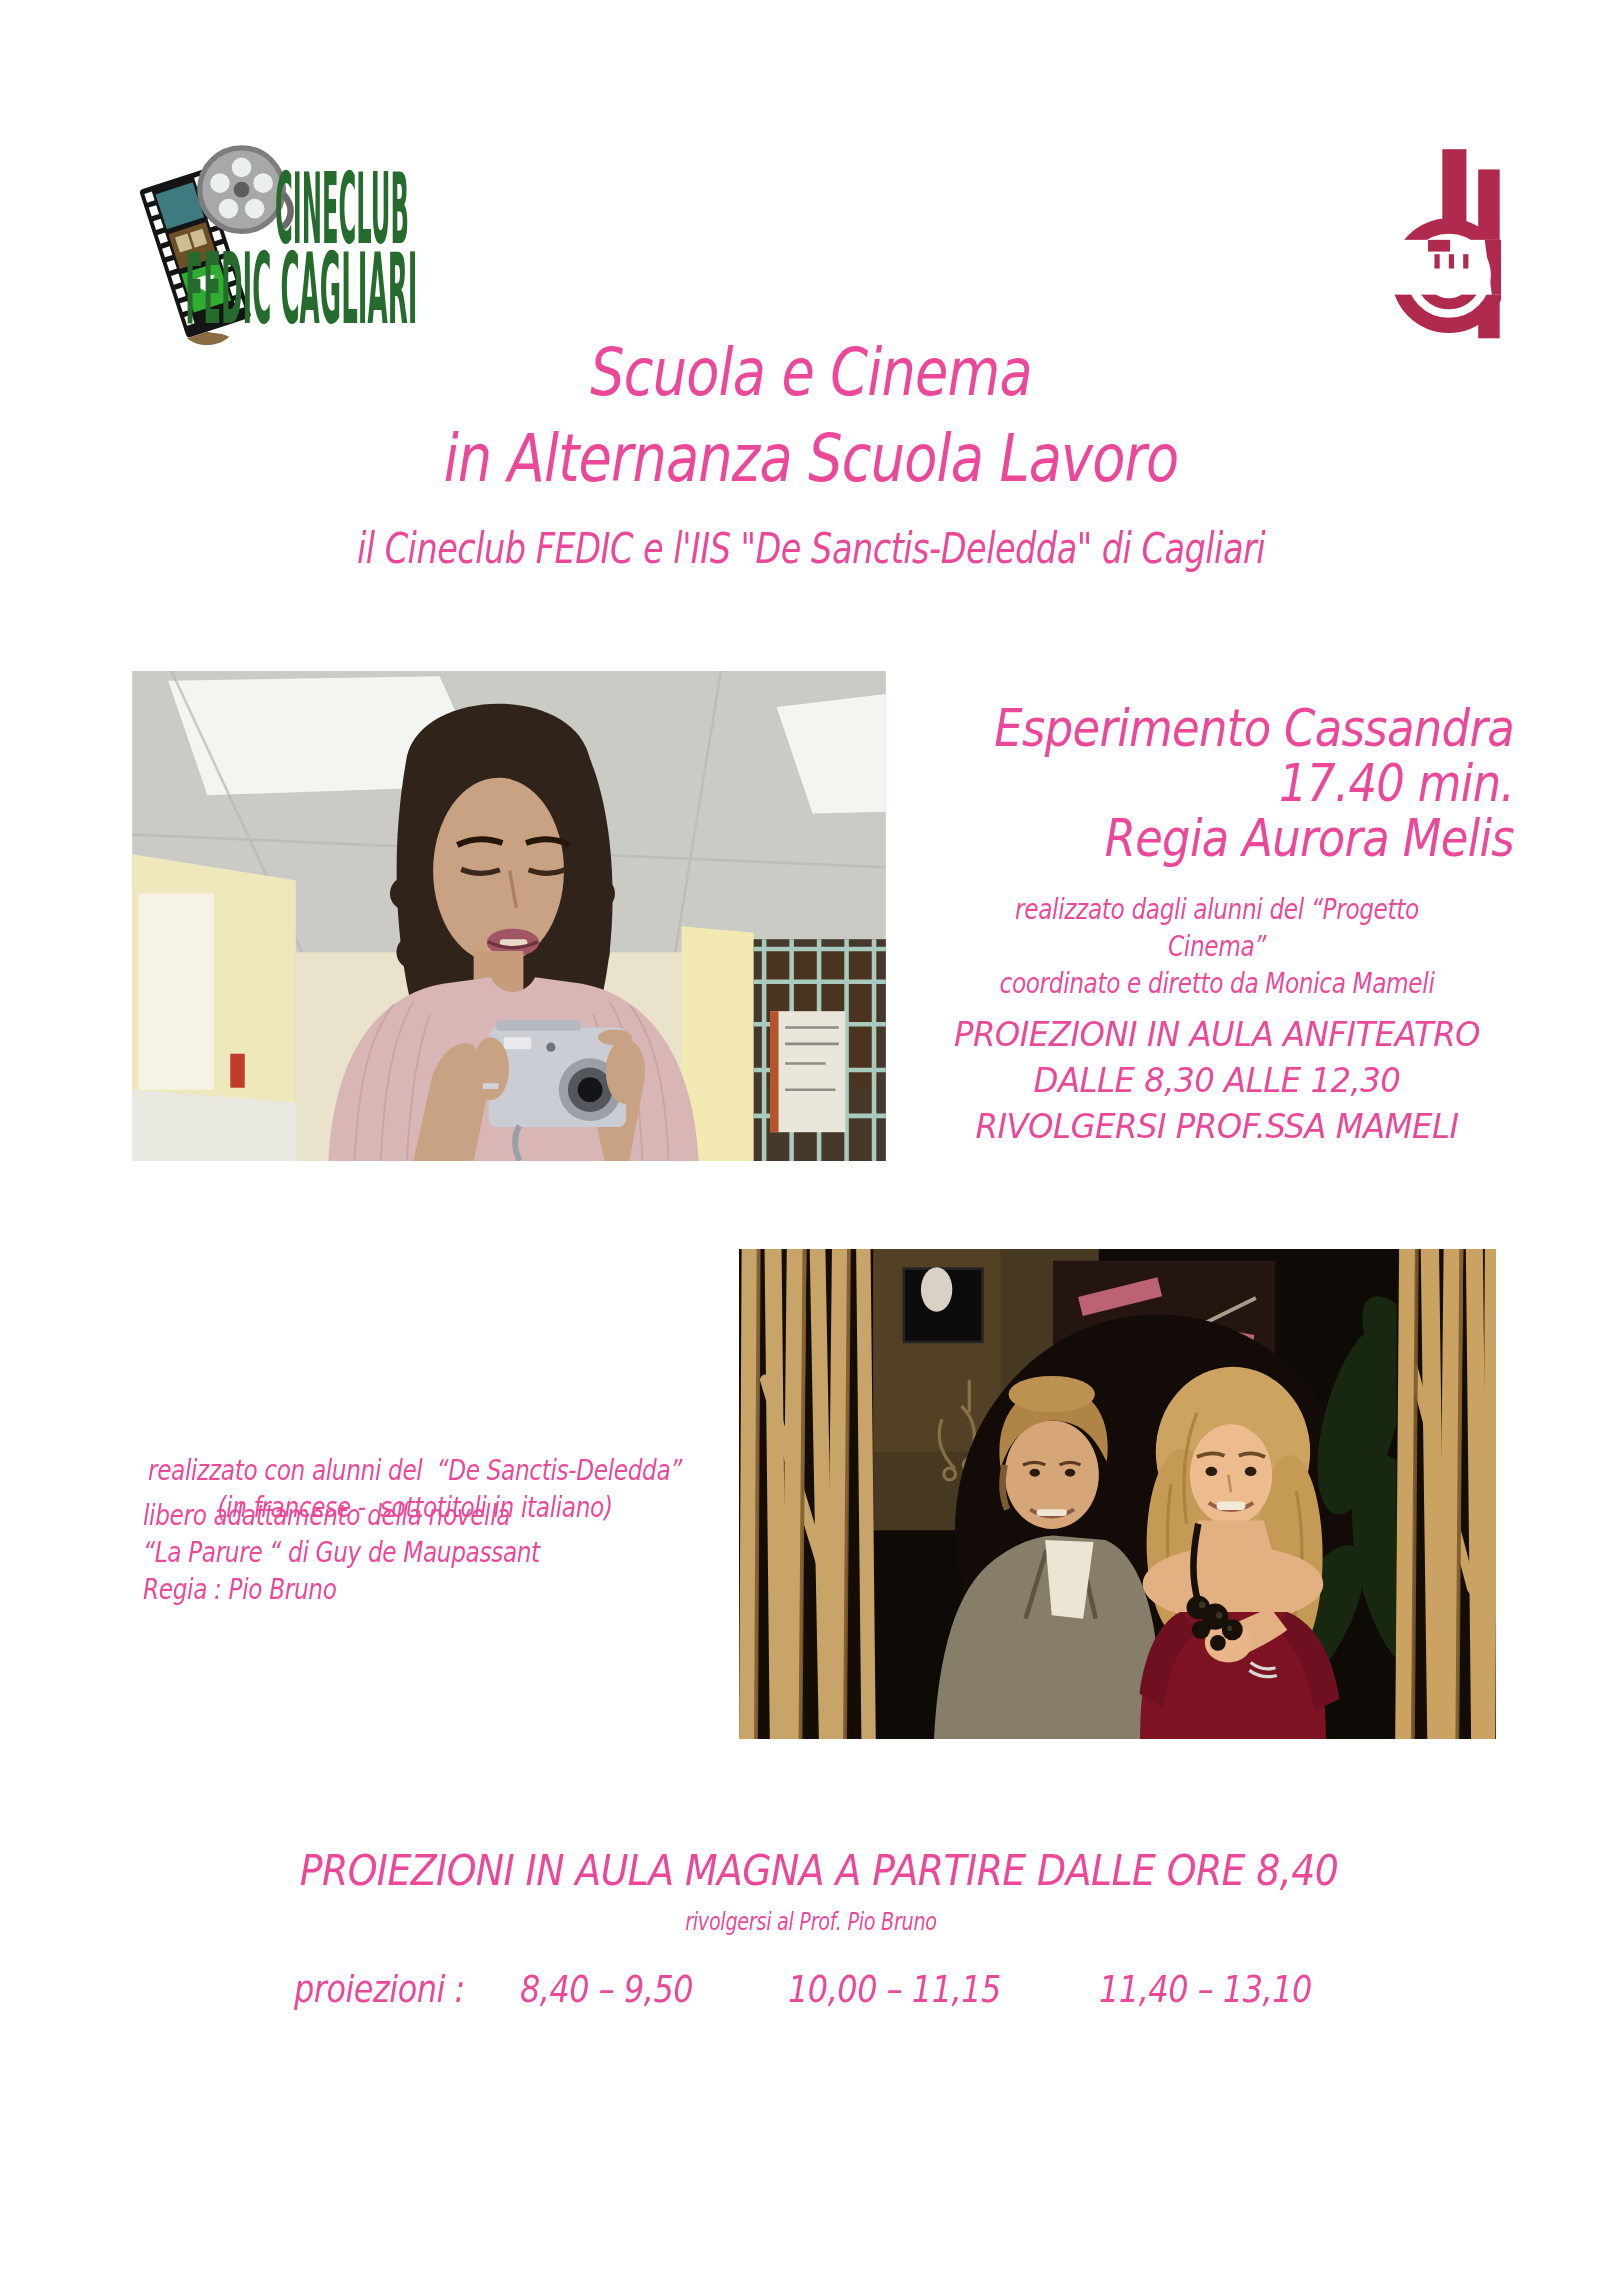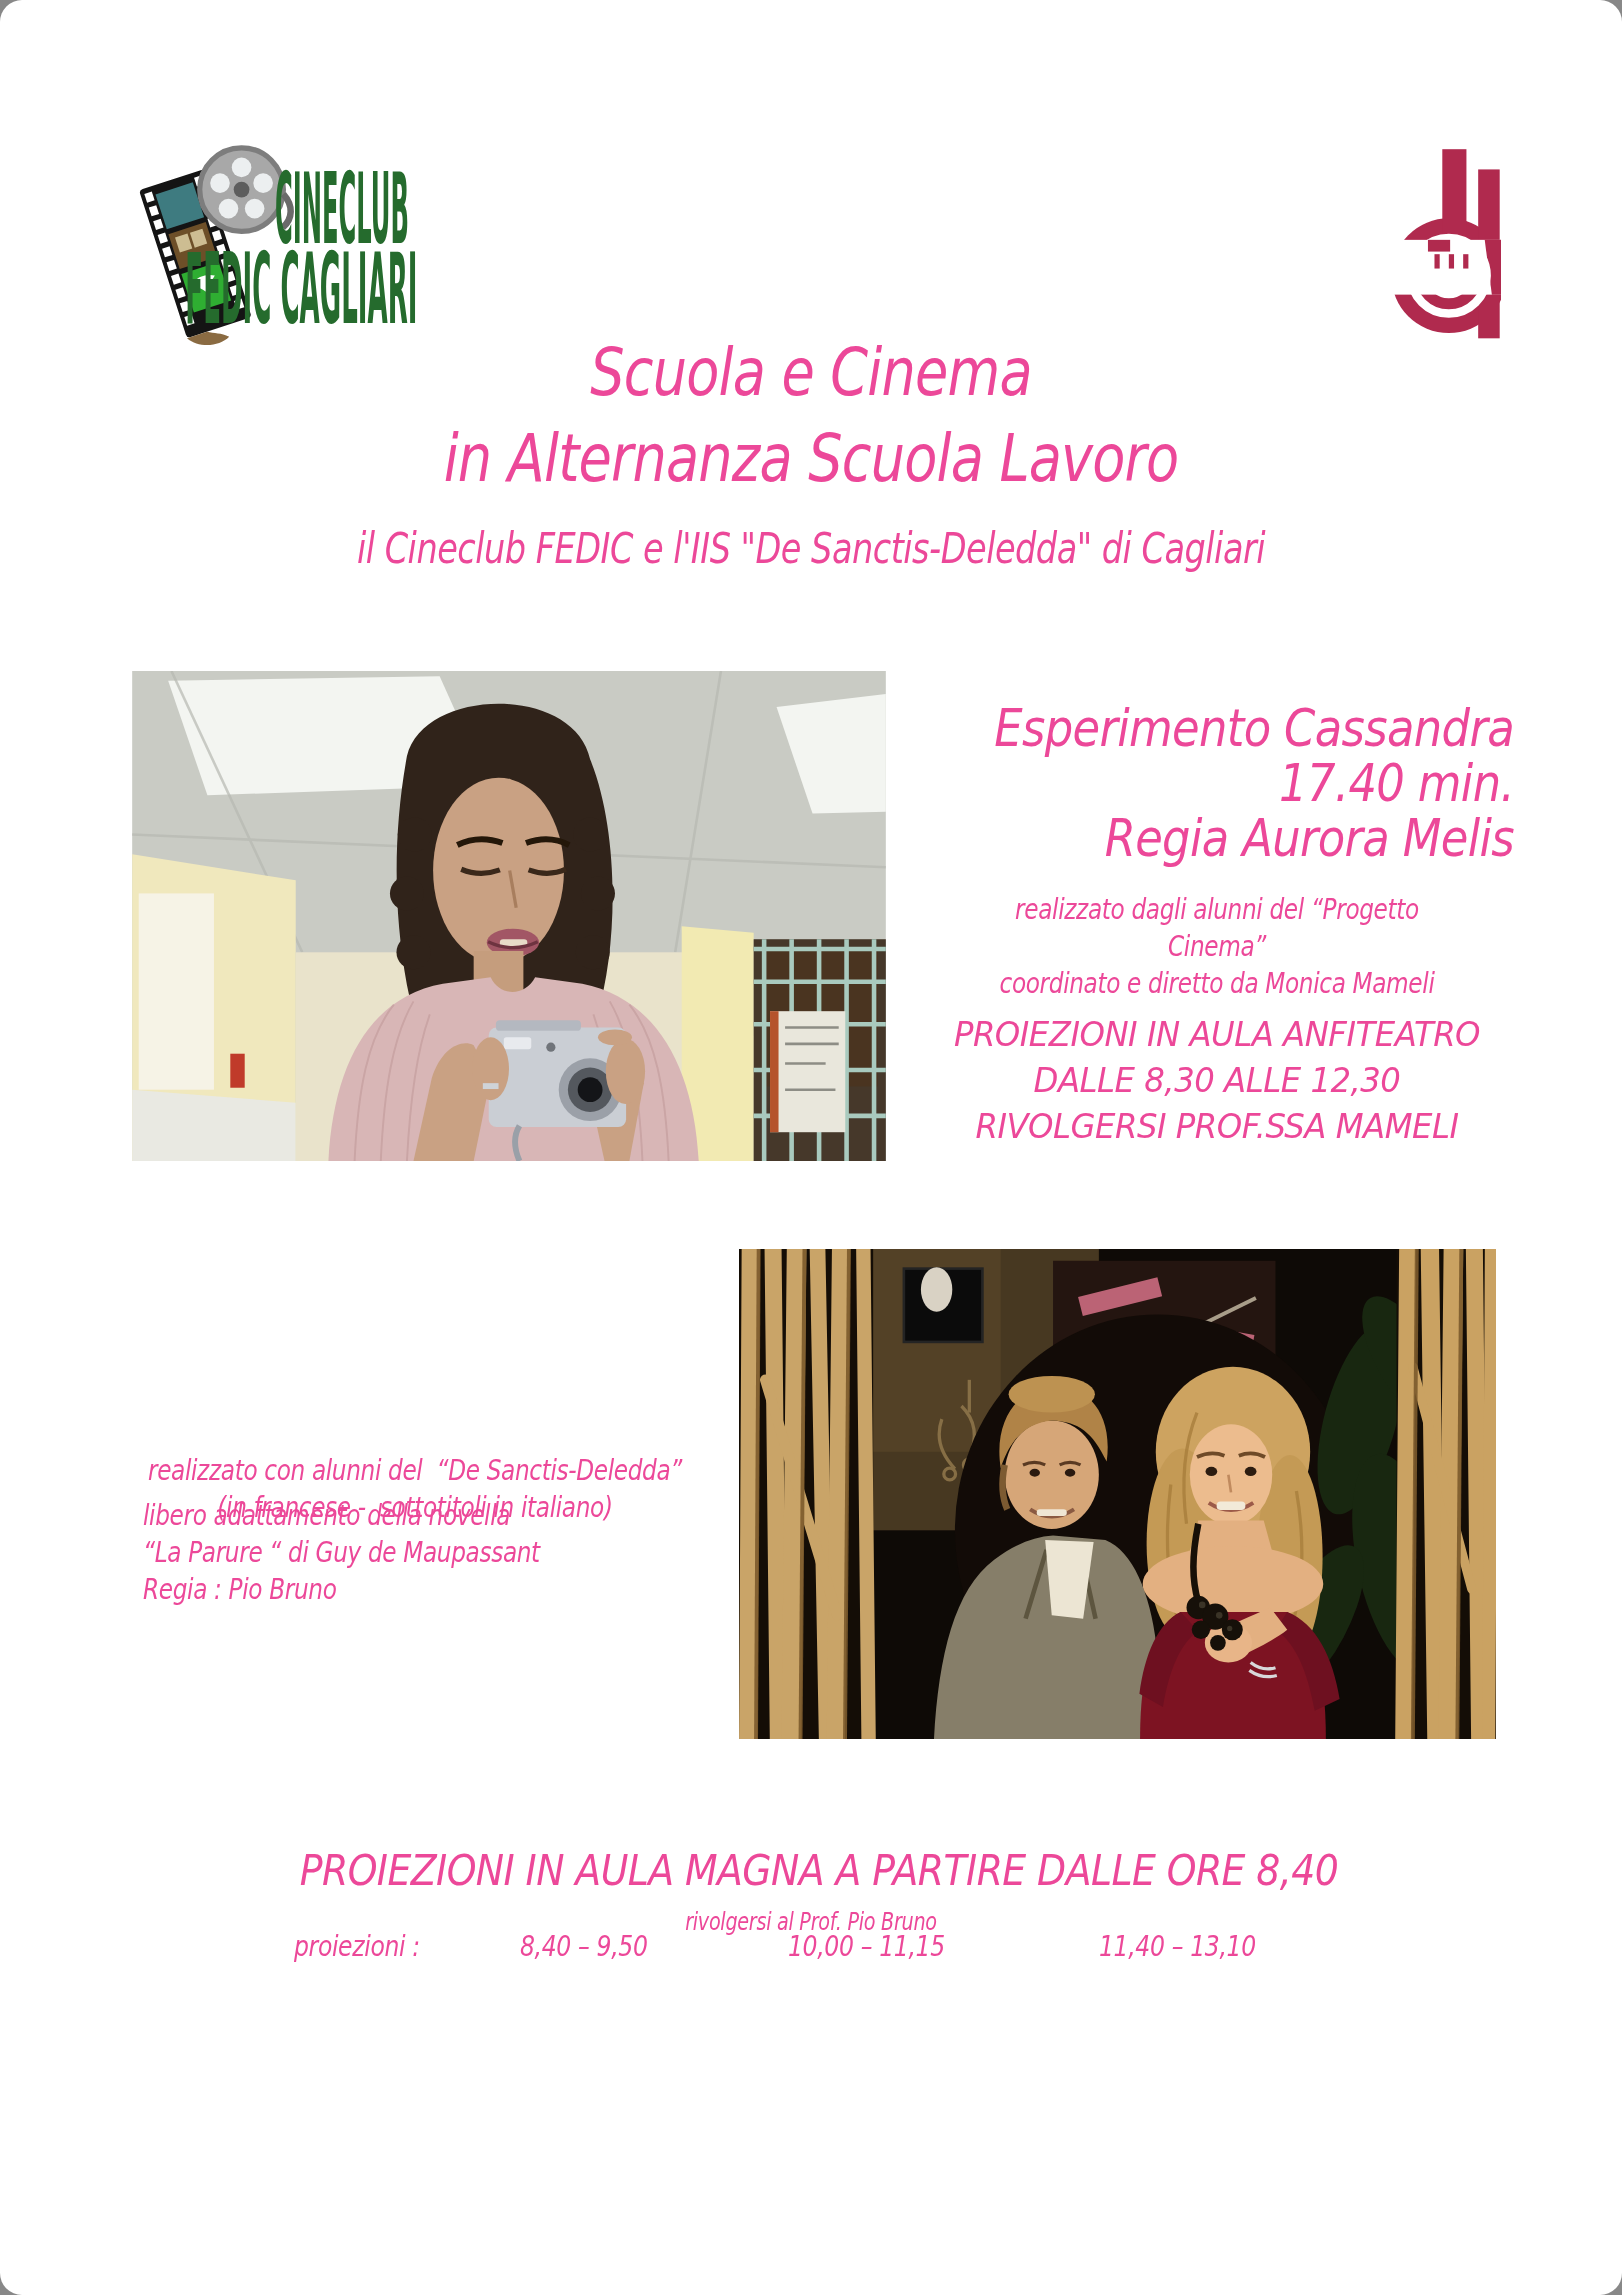--- a/index.html
+++ b/index.html
@@ -1,17 +1,17 @@
 <!DOCTYPE html>
 <html style="font-size:10.5px"><head>
 <meta charset="utf-8">
 <style>
   html,body{margin:0;padding:0;background:#888;}
   .page{position:relative;width:1622px;height:2295px;background:#ffffff;overflow:hidden;
-        font-family:"DejaVu Sans","Liberation Sans",sans-serif;border-radius:22px;}
+        font-family:"DejaVu Sans","Liberation Sans",sans-serif;}
   .navy{color:#ec4899;font-style:italic;font-weight:normal;letter-spacing:-0.015em;}
   .abs{position:absolute;}
   .ctr{left:0;right:0;text-align:center;}
   .line{white-space:nowrap;}
   .pre{white-space:pre-wrap;}
   
   .sx78{transform:scaleX(0.78);transform-origin:50% 50%;}
   .sx80{transform:scaleX(0.80);transform-origin:50% 50%;}
   .sx82{transform:scaleX(0.82);transform-origin:50% 50%;}
   .sx84l{transform:scaleX(0.84);transform-origin:0 50%;}
@@ -24,21 +24,21 @@
   .sub1{top:520px;font-size:43px;line-height:56px;}
   .sub2{top:577px;font-size:41px;line-height:56px;}
   .f1title{left:785px;top:701px;width:729px;text-align:right;font-size:51px;line-height:55px;}
   .f1credits{left:916px;top:891px;width:602px;text-align:center;font-size:29px;line-height:37px;}
   .f1info{left:916px;top:1011px;width:602px;text-align:center;font-size:34px;line-height:46px;}
   .f2title{left:62px;top:1291px;width:654px;text-align:center;font-size:40px;line-height:58px;}
   .f2creditsA{left:75px;top:1452px;width:680px;text-align:center;font-size:29px;line-height:37px;}
   .f2creditsB{left:75px;top:1497px;width:680px;text-align:left;font-size:29px;line-height:37px;}
   .foot1{top:1845px;font-size:42px;line-height:52px;padding-left:16px;}
   .foot2{top:1901px;font-size:24px;line-height:43px;}
-  .times{top:1926px;font-size:28px;line-height:42px;}
+  .times{top:1968px;font-size:38px;line-height:42px;}
   .photo{position:absolute;display:block;}
 </style>
 </head>
 <body>
 
 <div class="page">
 
   <svg class="abs" style="left:118px;top:145px" width="304" height="203" viewBox="0 0 465 310">
 
     <g transform="translate(118,165) rotate(-18)">

